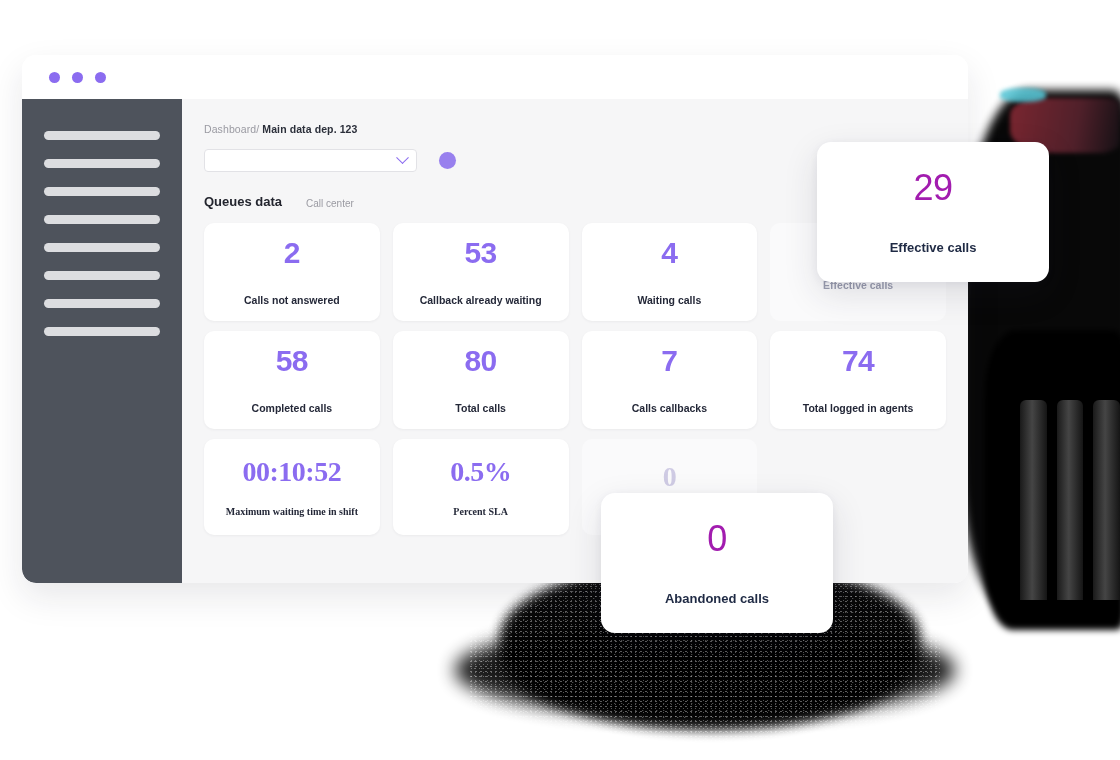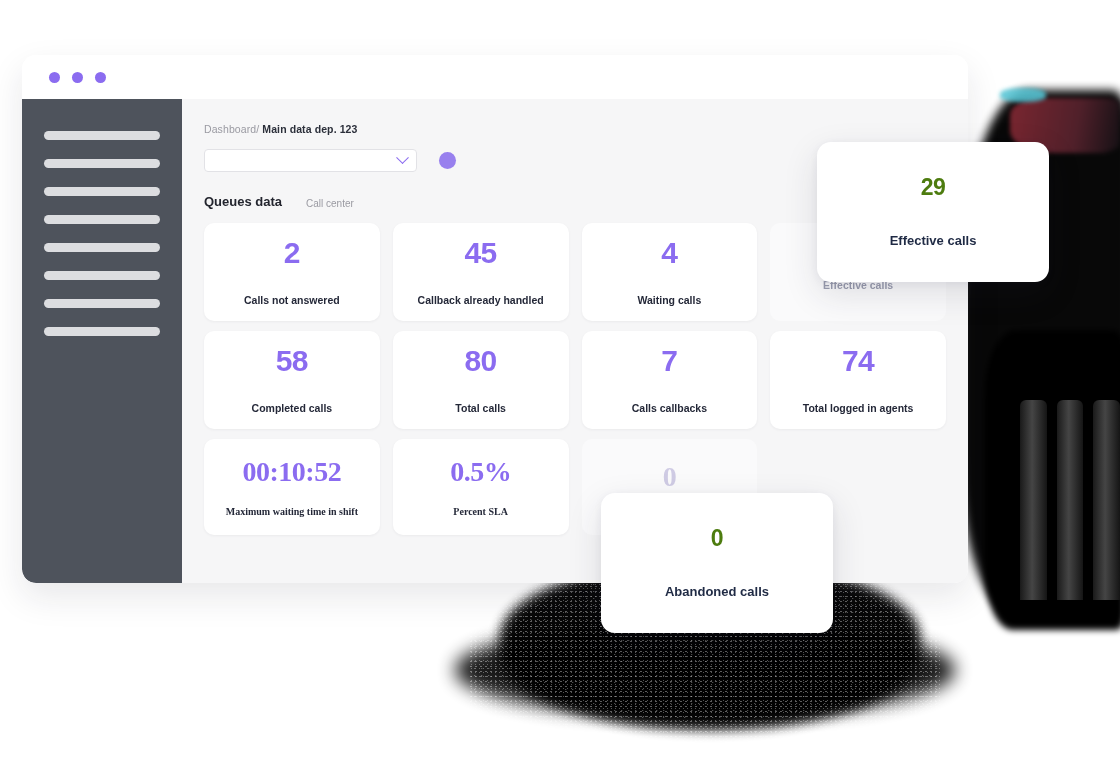--- a/index.html
+++ b/index.html
@@ -256,23 +256,23 @@
     background: #ffffff;
     border-radius: 14px;
     display: flex;
     flex-direction: column;
     align-items: center;
     justify-content: center;
     z-index: 8;
     box-shadow: 0 12px 34px rgba(35,38,60,0.13), 0 2px 8px rgba(35,38,60,0.06);
   }
   .popup .value {
-    font-size: 23px;
-    font-weight: bold;
-    color: #4d7c0f;
+    font-size: 36px;
+    font-weight: normal;
+    color: #a21caf;
     line-height: 1;
     letter-spacing: -0.5px;
   }
   .popup .label {
     font-size: 13px;
     font-weight: bold;
     color: #1f2a44;
     margin-top: 34px;
   }
   #popup-effective {
@@ -344,22 +344,22 @@
           <span class="section-title">Queues data</span>
           <span class="section-sub">Call center</span>
         </div>
 
         <div class="grid">
           <div class="card">
             <div class="value">2</div>
             <div class="label">Calls not answered</div>
           </div>
           <div class="card">
-            <div class="value">45</div>
-            <div class="label">Callback already handled</div>
+            <div class="value">53</div>
+            <div class="label">Callback already waiting</div>
           </div>
           <div class="card">
             <div class="value">4</div>
             <div class="label">Waiting calls</div>
           </div>
           <div class="card dim">
             <div class="value"></div>
             <div class="label">Effective calls</div>
           </div>
         </div>

